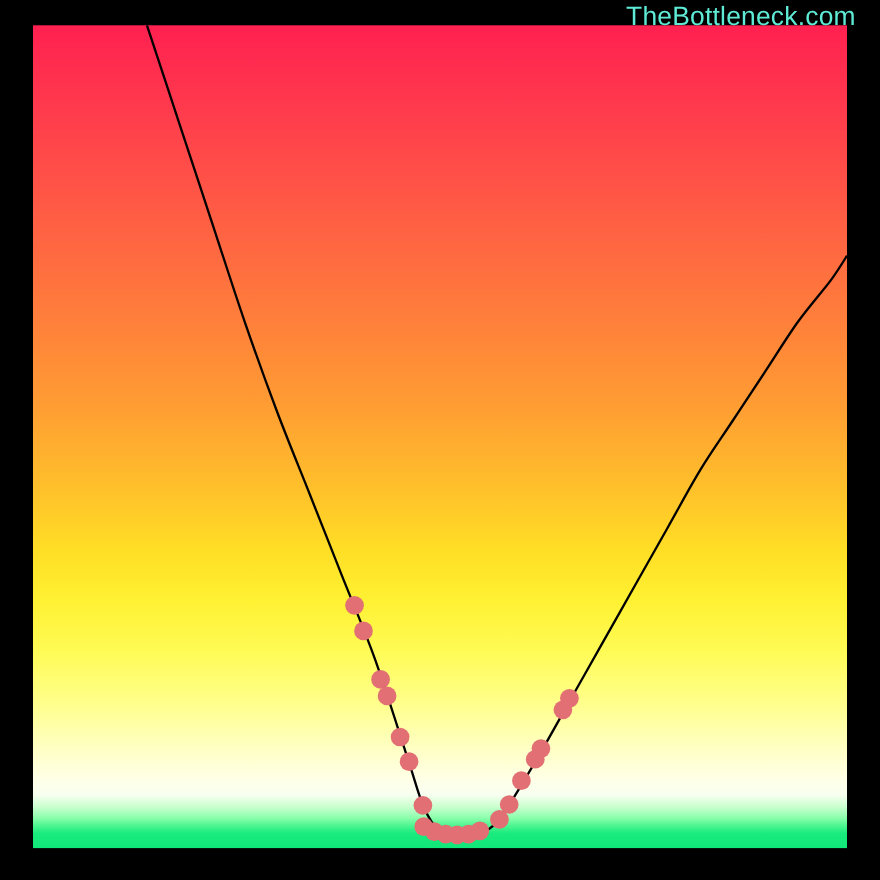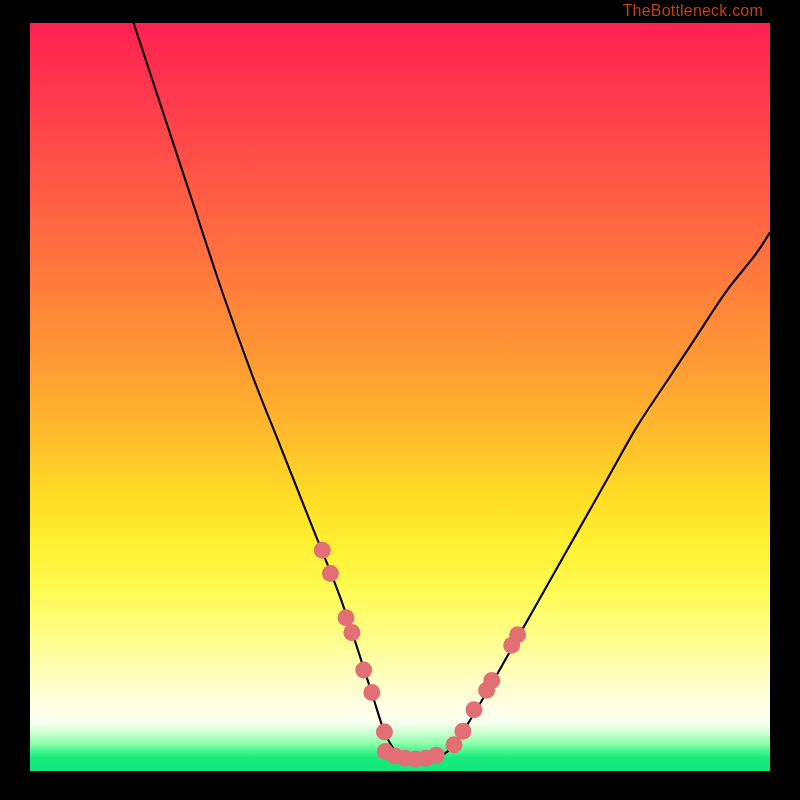--- a/index.html
+++ b/index.html
@@ -43,23 +43,23 @@
       #c9ffce 95%,
       #8cffad 96.3%,
       #4bf58f 97.3%,
       #1aeb7d 98.2%,
       #10e879 100%
     );
   }
   .watermark {
     position: absolute;
     top: 2px;
-    right: 37px;
-    color: #c2410c;
-    font-size: 16px;
+    right: 22px;
+    color: #5eead4;
+    font-size: 24px;
     font-weight: 500;
     letter-spacing: 0.2px;
   }
   svg.curve {
     position: absolute;
     top: 0;
     left: 0;
   }
   .markers circle {
     fill: #e26f74;

